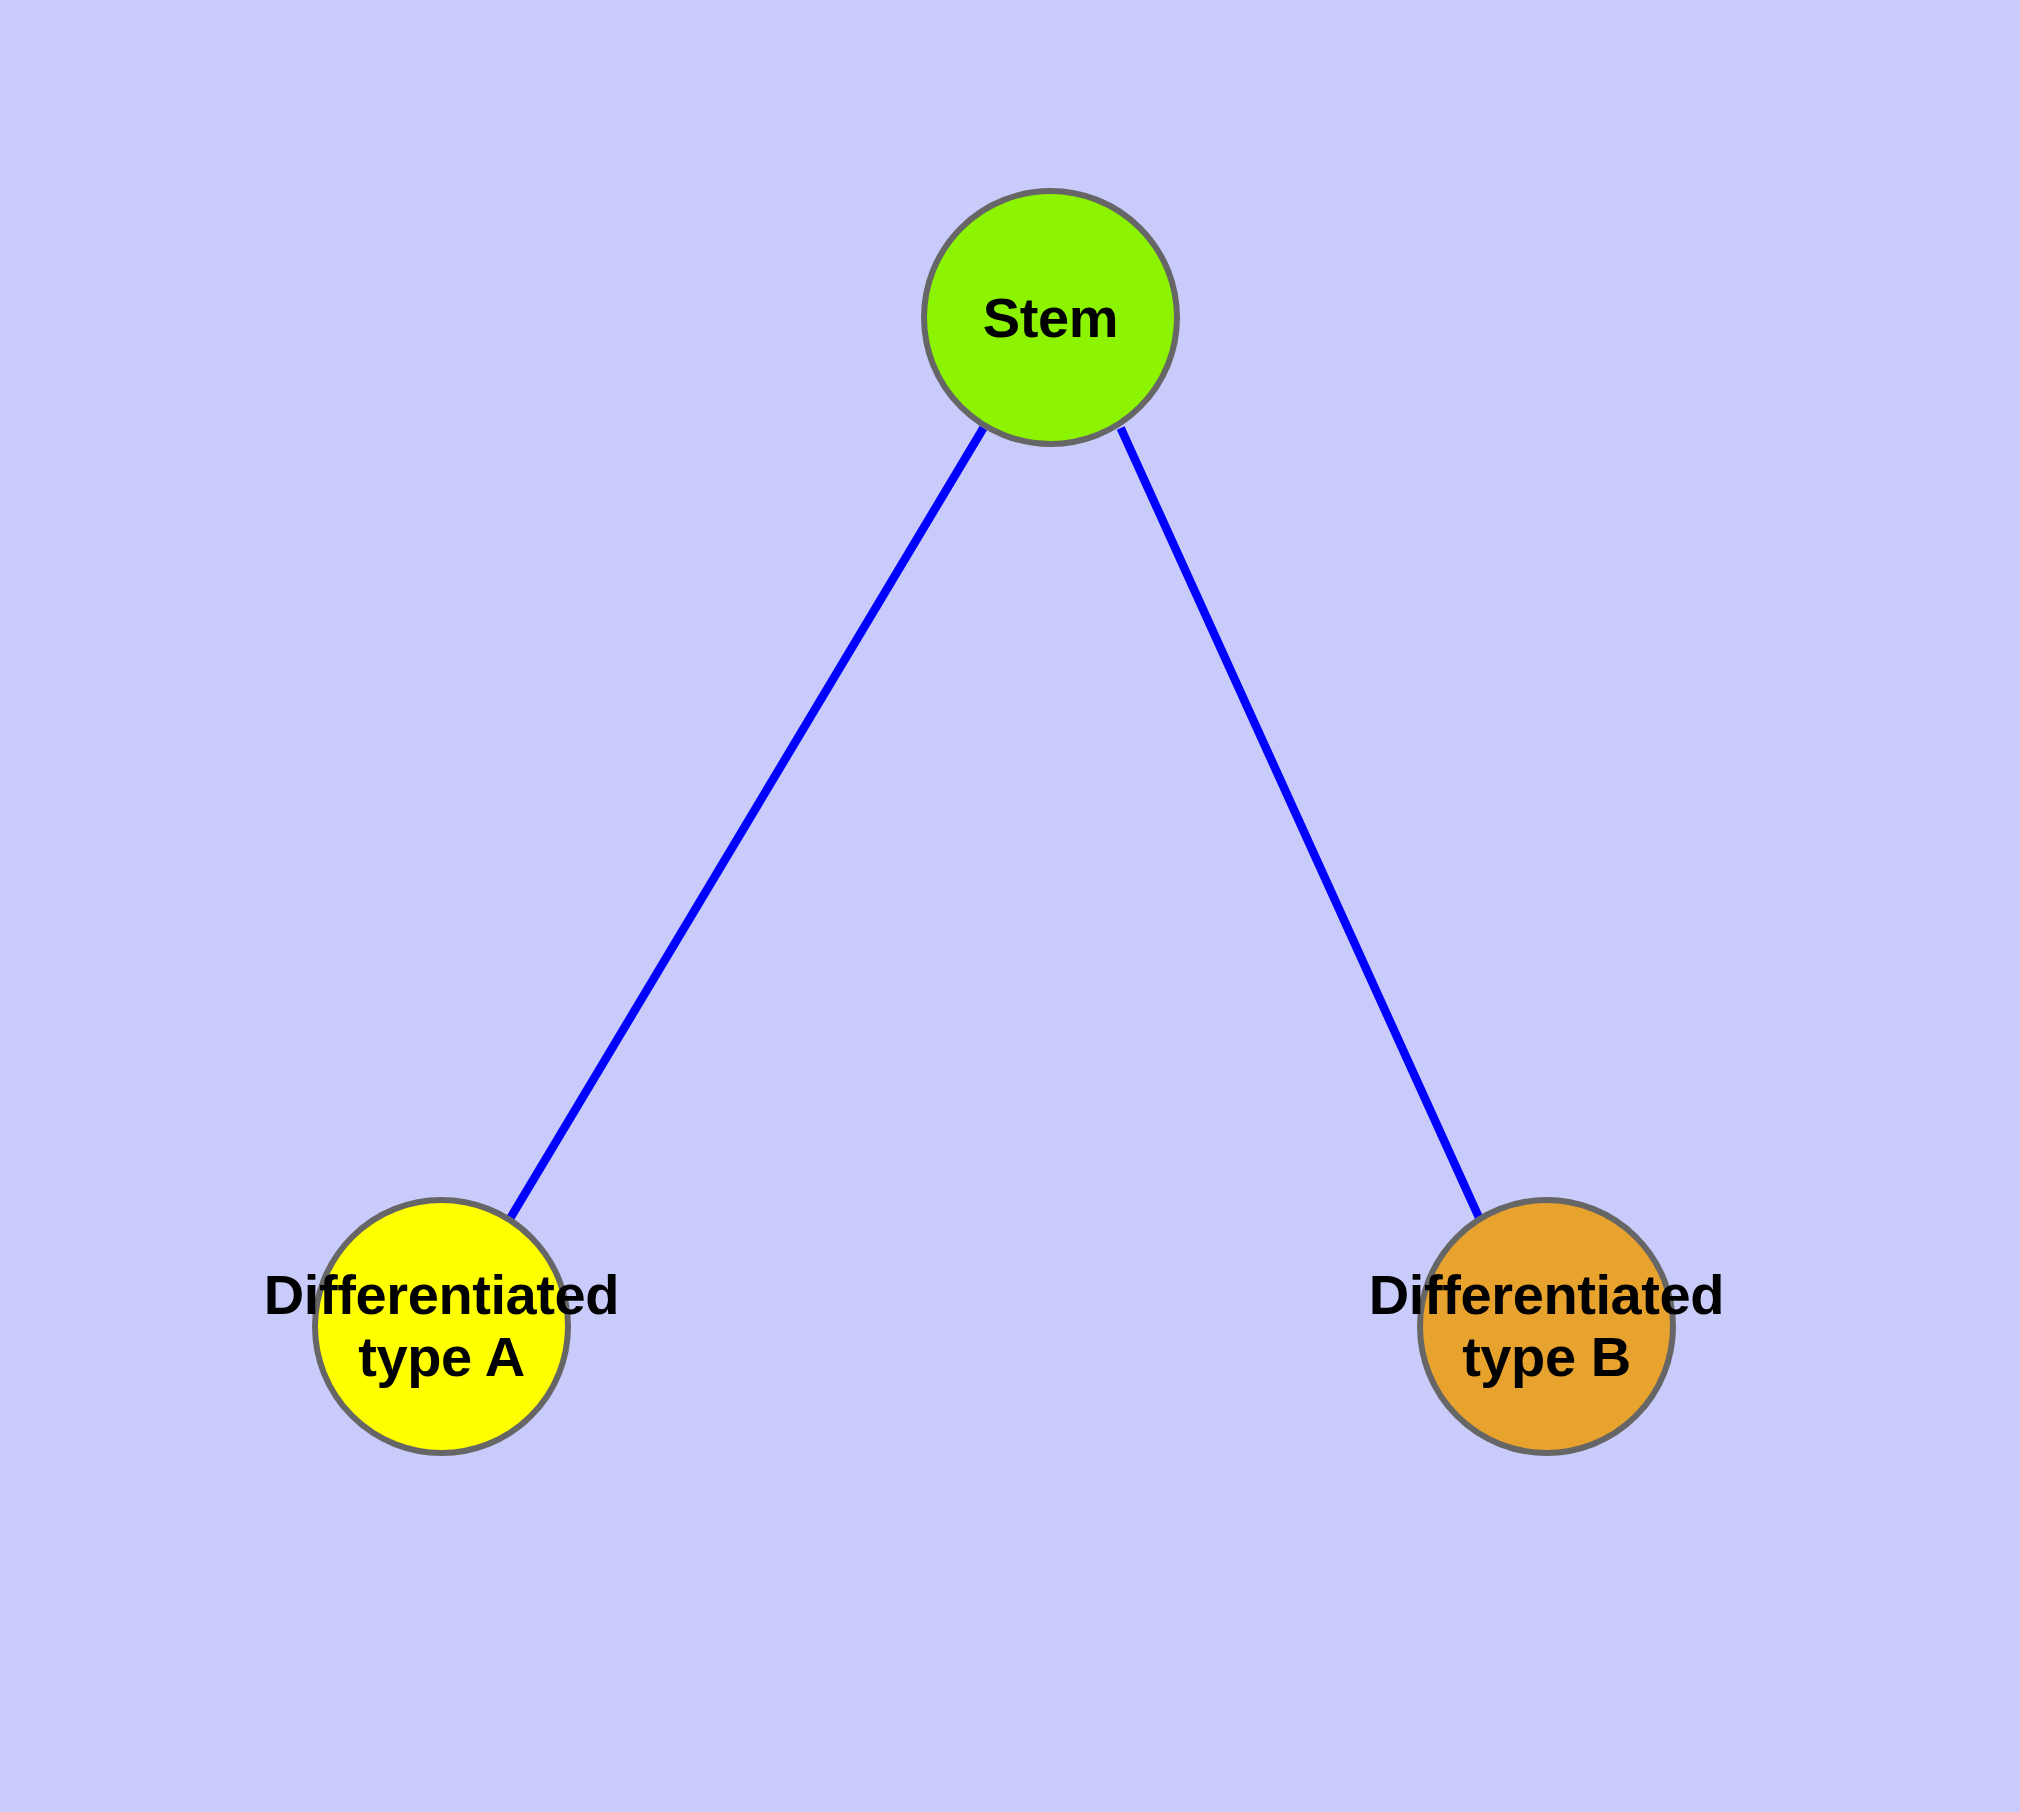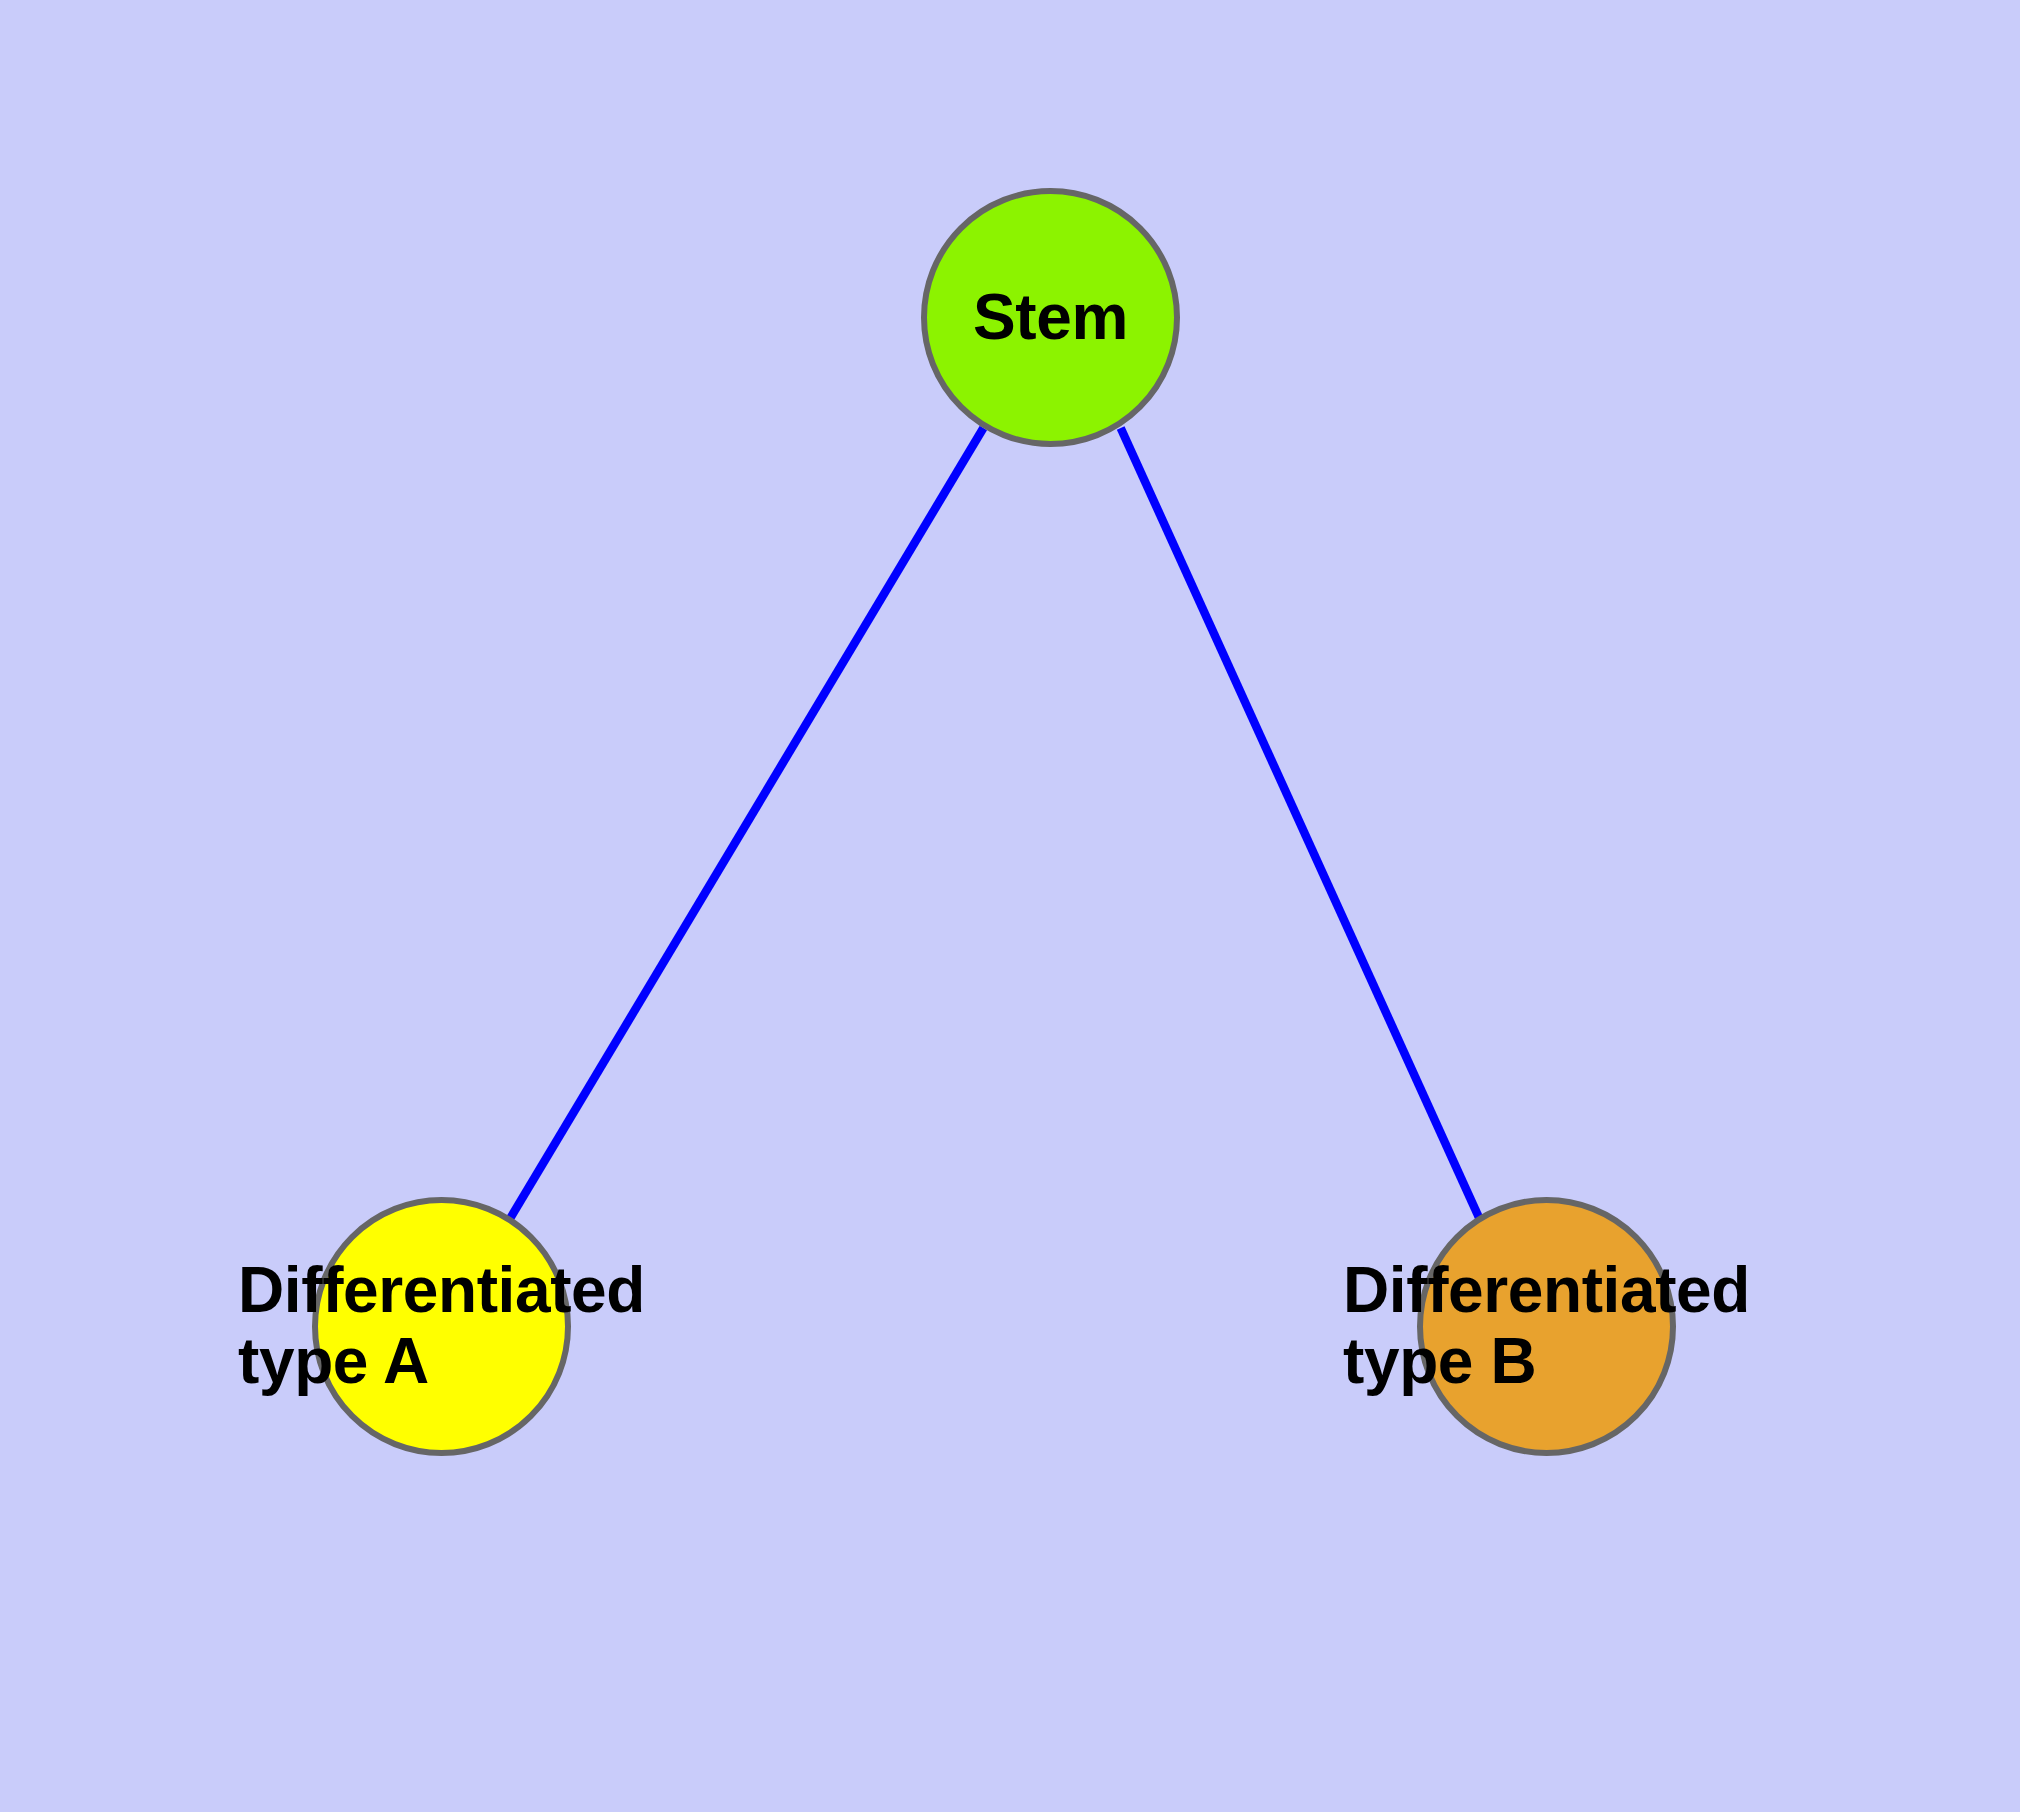--- a/index.html
+++ b/index.html
@@ -33,23 +33,24 @@
     display: flex;
     align-items: center;
     justify-content: center;
   }
   .node-label {
     position: absolute;
     left: 50%;
     top: 50%;
     transform: translate(-50%, -50%);
     white-space: pre;
+    text-align: center;
     color: #000000;
     font-weight: bold;
-    font-size: 64px;
+    font-size: 56px;
     line-height: 1.12;
     letter-spacing: -0.4px;
   }
   #node-stem {
     left: 921px;
     top: 188px;
     width: 259px;
     height: 259px;
     background: #8cf300;
   }

